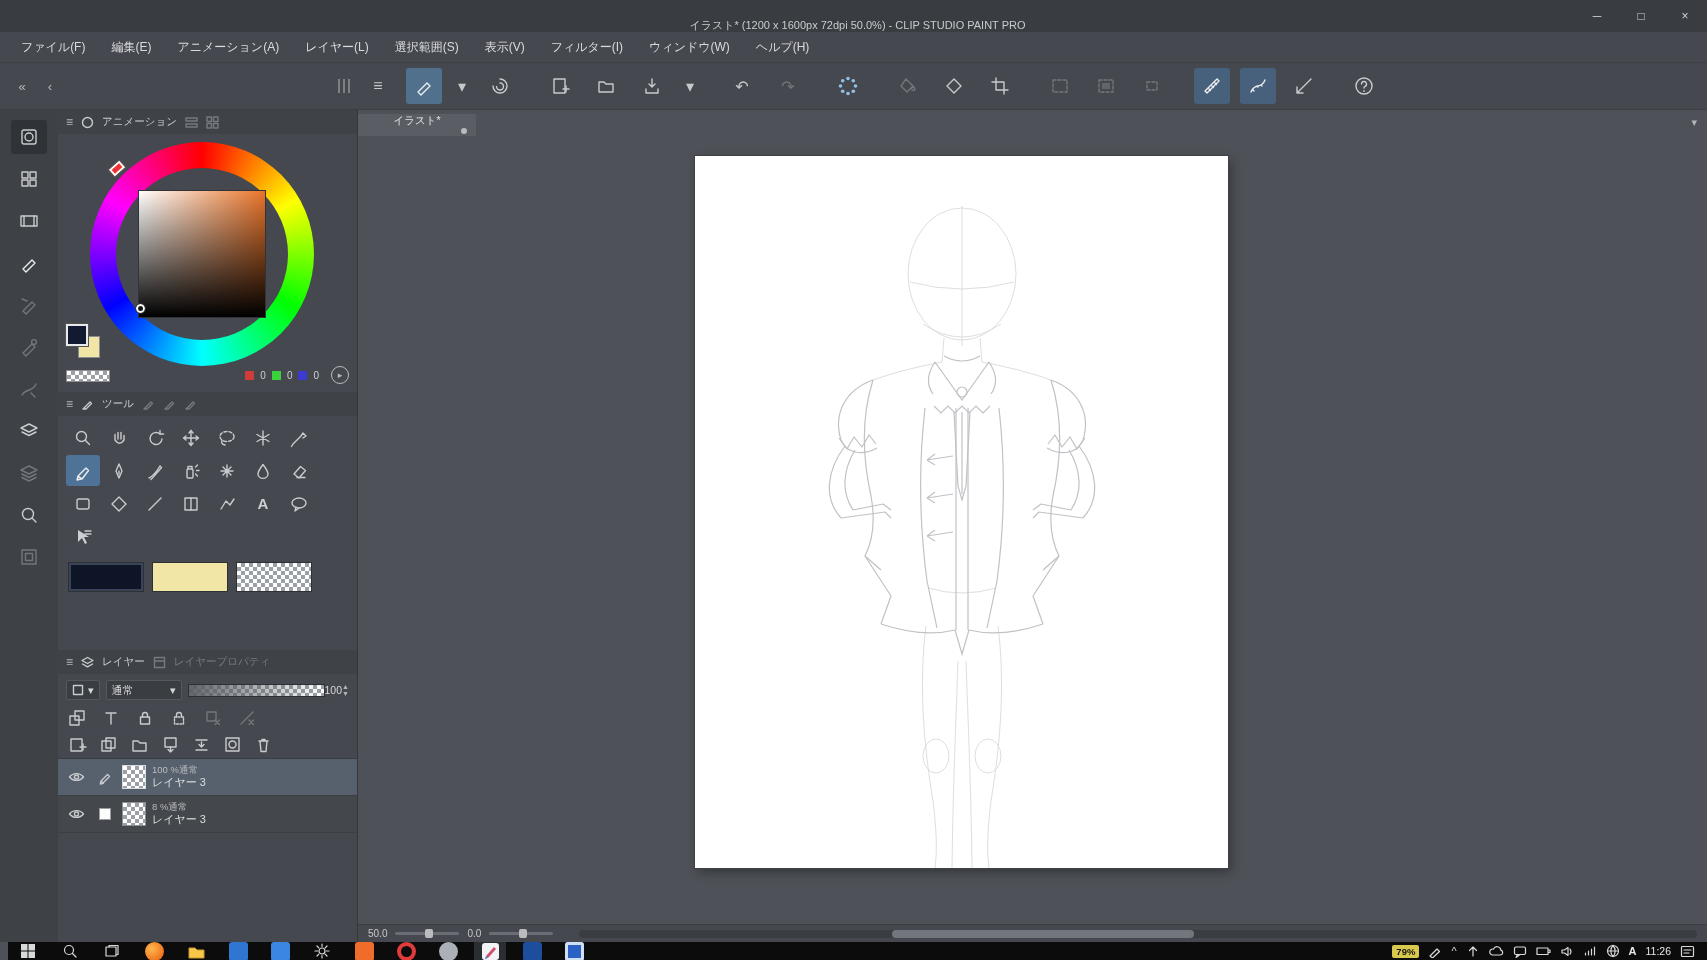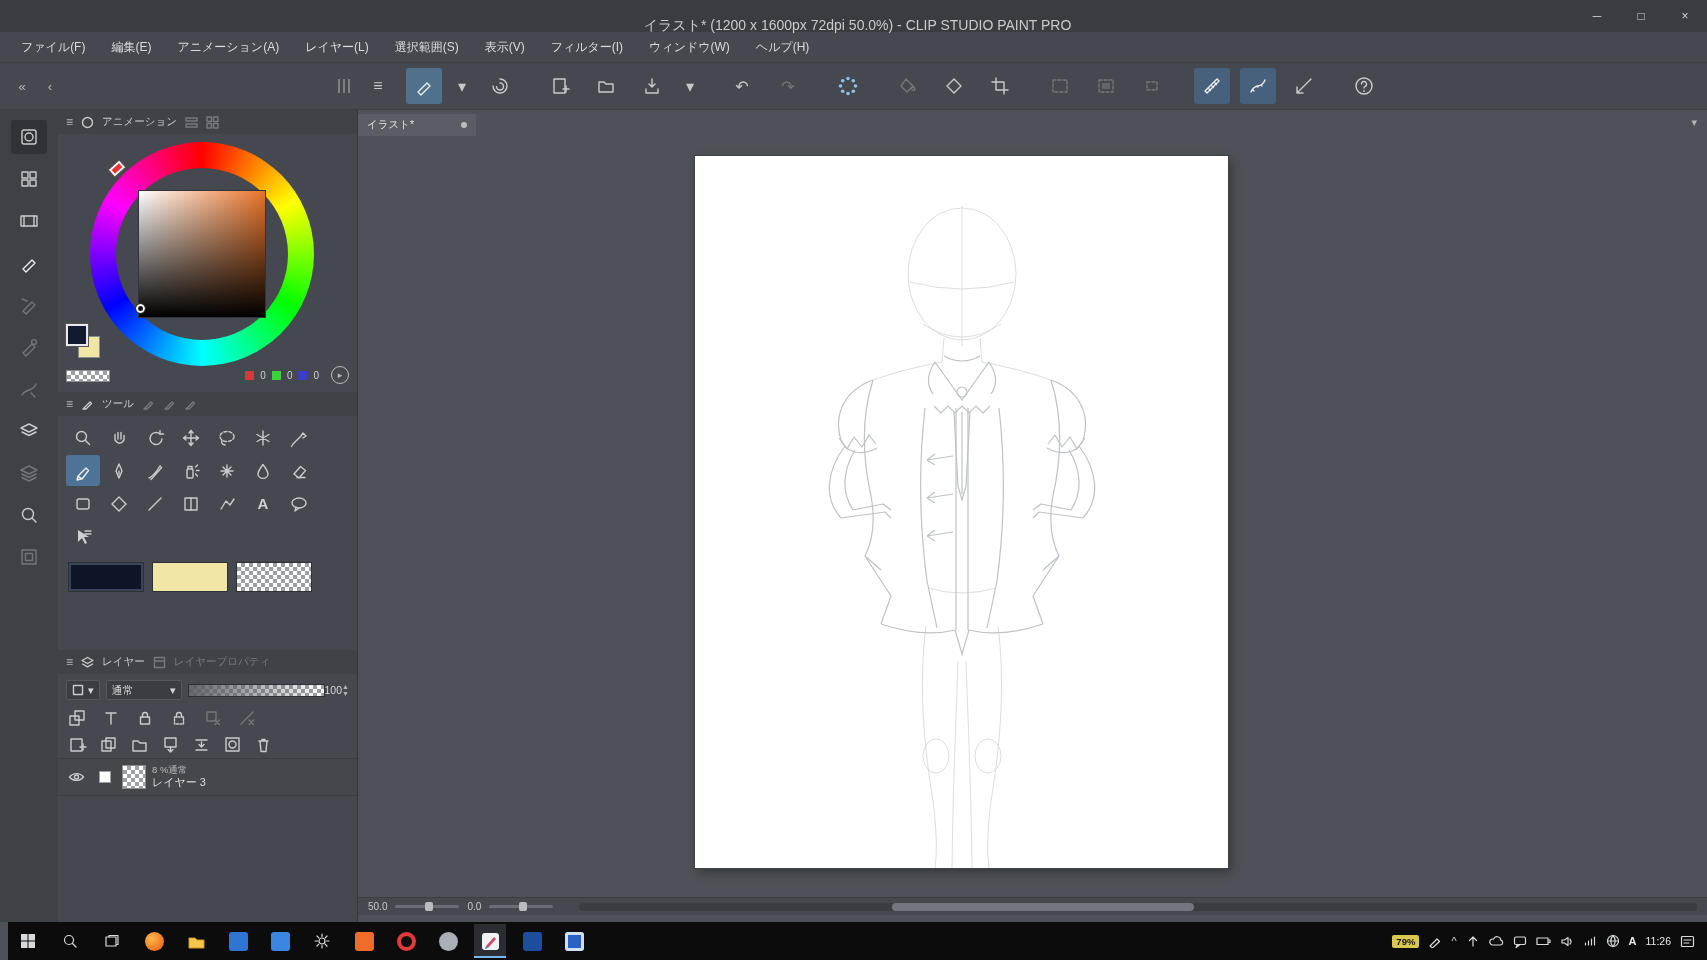--- a/index.html
+++ b/index.html
@@ -2,21 +2,21 @@
 <html><head>
 <meta charset="utf-8">
 <style>
   * { margin:0; padding:0; box-sizing:border-box; }
   html,body { width:1707px; height:960px; overflow:hidden; background:#4e5157;
     font-family:"Liberation Sans", sans-serif; color:#d5d6d8; -webkit-user-select:none; user-select:none; }
   .app { width:1707px; height:960px; display:flex; flex-direction:column; }
 
   
   .titlebar { height:32px; background:#393c41; position:relative; display:flex; align-items:center; flex:0 0 auto; }
-  .titlebar .title { position:absolute; left:8px; right:0; text-align:center; font-size:14px; color:#c9cbcd;margin-top:19px; }
+  .titlebar .title { position:absolute; left:8px; right:0; text-align:center; font-size:11px; color:#c9cbcd;margin-top:19px; }
   .win-controls { margin-left:auto; display:flex; height:100%; z-index:2; }
   .win-btn { width:44px; height:100%; display:flex; align-items:center; justify-content:center; font-size:12px; color:#cfd1d3; }
 
   
   .menubar { height:30px; background:#45484e; display:flex; align-items:flex-start; padding-left:8px; flex:0 0 auto; }
   .menu-item { padding:0 13px; font-size:12px; color:#dadbdd; line-height:30px; cursor:default; }
 
   
   .toolbar { height:48px; background:#45484e; border-top:1px solid #3c3f44; border-bottom:1px solid #3a3d42; display:flex; flex:0 0 auto; }
   .toolbar-left { width:358px; display:flex; align-items:center; padding:0 8px; }
@@ -107,37 +107,37 @@
   .paper-ico { width:18px; height:22px; background:#fff; border:1px solid #8a8d90; position:relative; flex:0 0 auto; }
   .paper-ico::after { content:""; position:absolute; inset:3px; border:1px solid #7a7d80; }
   .ltext { display:flex; flex-direction:column; justify-content:center; line-height:1.25; }
   .lmeta { font-size:9.5px; color:#b9bbbd; }
   .lname { font-size:11px; color:#dcdddf; }
   .panel-fill { flex:1 1 auto; }
 
   
   .canvas-area { flex:1 1 auto; position:relative; background:#4e5157; min-width:0; }
   .tabstrip { height:26px; display:flex; align-items:flex-end; }
-  .doctab { height:22px; width:118px; background:#5a5e64; display:flex; align-items:center; padding:0 9px; font-size:10.5px; color:#e2e3e4; }
+  .doctab { height:22px; width:118px; background:#5a5e64; display:flex; align-items:center; padding:0 9px; font-size:10.5px; color:#e2e3e4;flex-direction:column; }
   .doctab .dot { width:6px; height:6px; border-radius:50%; background:#b9bbbd; margin-left:auto; }
   .collapse-chev { position:absolute; right:10px; top:6px; color:#b3b5b8; font-size:11px; }
   .page { position:absolute; left:337px; top:46px; width:533px; height:712px; background:#fff;
     box-shadow:0 0 0 1px #3e4146, 3px 4px 10px rgba(0,0,0,.35); }
   .page svg { display:block; }
   .s0 { stroke:#dcdee0; fill:none; stroke-width:1; }
   .s1 { stroke:#bfc2c6; fill:none; stroke-width:1.2; }
 
-  .canvas-bottom { position:absolute; left:0; right:0; bottom:7px; height:18px; display:flex; align-items:center; gap:8px; padding:0 10px; font-size:10px; color:#c6c8ca; background:#45484e; border-top:1px solid #3a3d42; }
+  .canvas-bottom { position:absolute; left:0; right:0; bottom:0; height:18px; display:flex; align-items:center; gap:8px; padding:0 10px; font-size:10px; color:#c6c8ca; background:#45484e; border-top:1px solid #3a3d42; }
   .mini-slider { width:64px; height:3px; background:#6a6e74; border-radius:2px; position:relative; }
   .mini-slider i { position:absolute; left:46%; top:-3px; width:8px; height:9px; background:#b9bbbe; border-radius:2px; }
   .hscroll { flex:1; height:8px; background:#3a3d41; border-radius:4px; position:relative; margin-left:18px; }
   .hthumb { position:absolute; left:28%; width:27%; height:8px; background:#73777d; border-radius:4px; }
 
   
-  .taskbar { height:38px; background:#0c0c0d; display:flex; align-items:center; padding:0 4px; gap:10px; flex:0 0 auto;margin-left:8px; }
+  .taskbar { height:18px; background:#0c0c0d; display:flex; align-items:center; padding:0 4px; gap:10px; flex:0 0 auto;margin-left:8px; }
   .tb { width:32px; height:34px; display:flex; align-items:center; justify-content:center; }
   .tb.active { background:#2a2d31; box-shadow:inset 0 -2px 0 #76b9ed; }
   .tile { width:19px; height:19px; border-radius:3px; }
   .tray { margin-left:auto; display:flex; align-items:center; gap:9px; padding-right:8px; font-size:10.5px; color:#e8e9ea; }
   .battery-chip { background:#d8c84e; color:#15150e; font-size:9.5px; font-weight:bold; padding:1px 4px; border-radius:2px; }
   .ime { font-size:11px; font-weight:bold; }
   .tray .caret { font-size:11px; color:#d8d9da; }
   .tic { stroke:#d8d9da; fill:none; stroke-width:1.2; stroke-linecap:round; stroke-linejoin:round; }
 </style>
 </head>
@@ -616,20 +616,38 @@
         <svg width="19" height="19">
             <rect class="ic" x="3" y="3" width="13" height="13"></rect>
             <circle class="ic" cx="9.5" cy="9.5" r="3.5"></circle>
           </svg>
         <svg width="19" height="19">
             <path class="ic" d="M5 6 h9 M8 6 V4.5 h3 V6 M6 6 l1 10.5 h5 l1 -10.5"></path>
           </svg>
       </div>
 
       <div class="layer-list">
+        <div class="lrow sel">
+          <span class="lcol-eye">
+              <svg width="17" height="14">
+                <path class="ic" d="M1.5 7 C5 2.5 12 2.5 15.5 7 C12 11.5 5 11.5 1.5 7 z"></path>
+                <circle class="ic" cx="8.5" cy="7" r="2"></circle>
+              </svg>
+            </span>
+          <span class="lcol-edit">
+              <svg width="15" height="15">
+                <path class="ic" d="M3 11 L9.5 4.5 l2 2 L5 13 z M3 11 l-.7 3 3 -.7"></path>
+              </svg>
+            </span>
+          <span class="thumb checker"></span>
+          <span class="ltext">
+            <span class="lmeta">100 %通常</span>
+            <span class="lname">レイヤー 3</span>
+          </span>
+        </div>
         <div class="lrow">
           <span class="lcol-eye">
               <svg width="17" height="14">
                 <path class="ic" d="M1.5 7 C5 2.5 12 2.5 15.5 7 C12 11.5 5 11.5 1.5 7 z"></path>
                 <circle class="ic" cx="8.5" cy="7" r="2"></circle>
               </svg>
             </span>
           <span class="lcol-edit">
               <span class="cbox"></span>
             </span>

